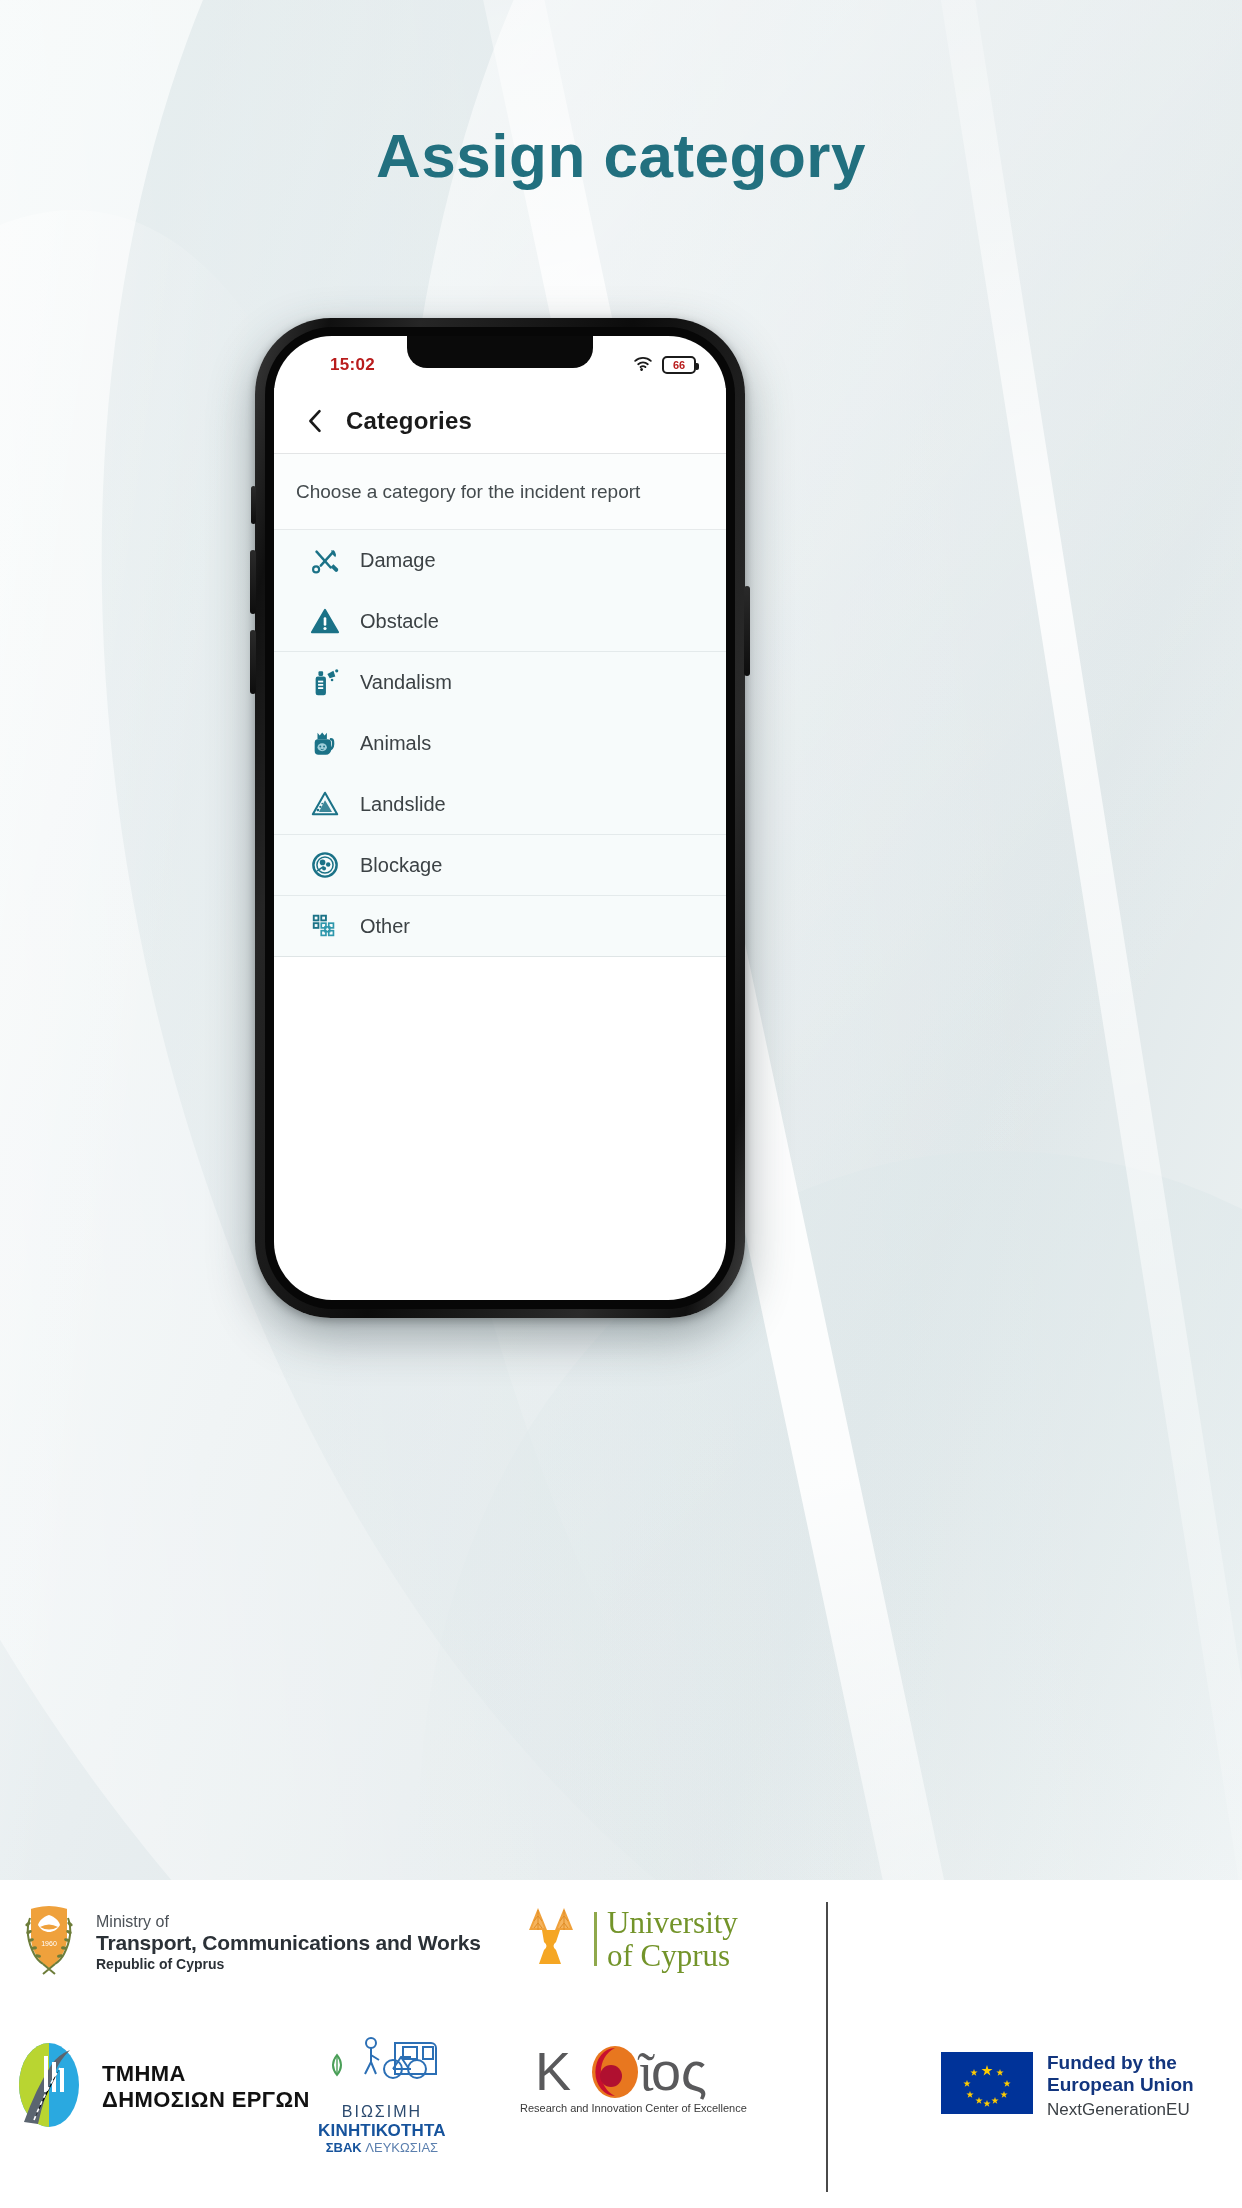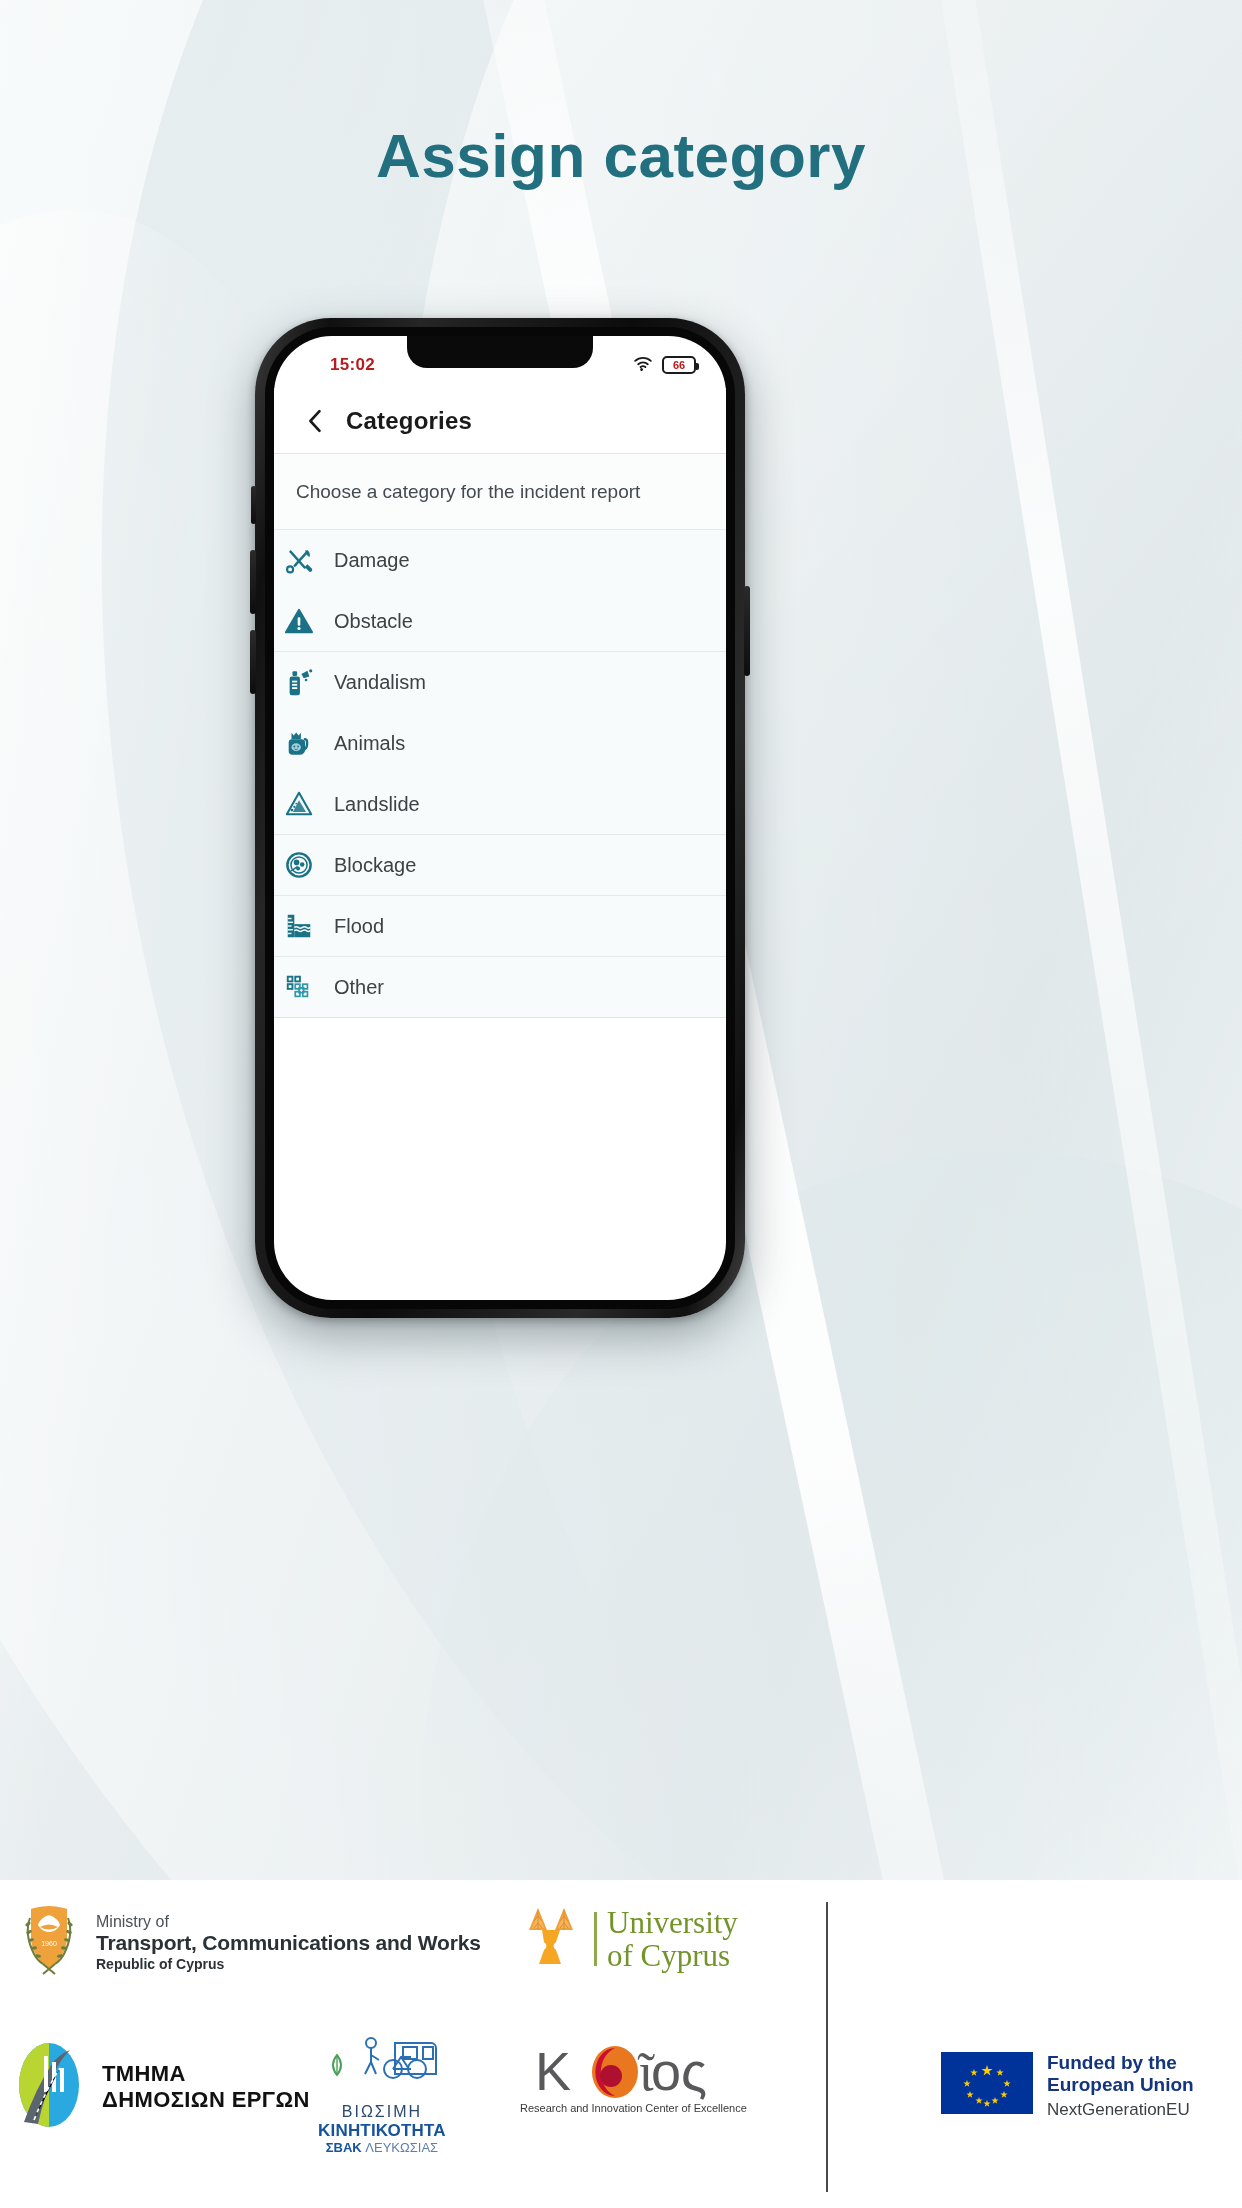--- a/index.html
+++ b/index.html
@@ -191,21 +191,21 @@
     background: #fbfdfd;
     border-bottom: 1px solid #e6eaeb;
   }
 
   
   .cat-list { background: #f7fbfb; }
   .cat-item {
     display: flex;
     align-items: center;
     height: 61px;
-    padding: 0 6px;
+    padding: 0 32px;
     cursor: pointer;
     background: #f7fbfb;
   }
   .cat-item.sep { border-bottom: 1px solid #e4eaeb; }
   .cat-icon {
     width: 38px; height: 38px;
     display: flex; align-items: center; justify-content: center;
     flex: 0 0 38px;
   }
   .cat-label {
@@ -395,40 +395,20 @@
             <circle cx="16" cy="16" r="8.6" fill="none" stroke="#1b7287" stroke-width="1.6"></circle>
             <circle cx="13.4" cy="13.2" r="3" fill="#1b7287"></circle>
             <circle cx="19.4" cy="15.4" r="2.4" fill="#1b7287"></circle>
             <circle cx="15" cy="19.8" r="2.1" fill="#1b7287"></circle>
             <path d="M8 22 L14 18" stroke="#1b7287" stroke-width="1.8" stroke-linecap="round"></path>
           </svg>
         </span>
         <span class="cat-label">Blockage</span>
       </div>
 
-      <div class="cat-item sep">
-        <span class="cat-icon">
-          <svg width="30" height="30" viewBox="0 0 32 32">
-            <rect x="4" y="4" width="7" height="24" fill="#1b7287"></rect>
-            <g stroke="#f7fbfb" stroke-width="1.5">
-              <path d="M4 8 h4"></path>
-                <path d="M4 12 h5.5"></path>
-                <path d="M4 16 h4"></path>
-              <path d="M4 20 h5.5"></path>
-                <path d="M4 24 h4"></path>
-            </g>
-            <rect x="11" y="14" width="17" height="14" fill="#1b7287"></rect>
-            <g stroke="#f7fbfb" stroke-width="1.6" fill="none">
-              <path d="M11 17.5 q2.2 -1.6 4.3 0 t4.3 0 t4.3 0 t4.1 0"></path>
-              <path d="M11 21 q2.2 -1.6 4.3 0 t4.3 0 t4.3 0 t4.1 0"></path>
-            </g>
-          </svg>
-        </span>
-        <span class="cat-label">Flood</span>
-      </div>
 
       <div class="cat-item list-end">
         <span class="cat-icon">
           <svg width="30" height="30" viewBox="0 0 32 32">
             <g fill="none" stroke="#1b7287" stroke-width="2">
               <rect x="4" y="5" width="5" height="5"></rect>
               <rect x="12" y="5" width="5" height="5"></rect>
               <rect x="4" y="13" width="5" height="5"></rect>
             </g>
             <g fill="none" stroke="#2e97ac" stroke-width="1.8">

